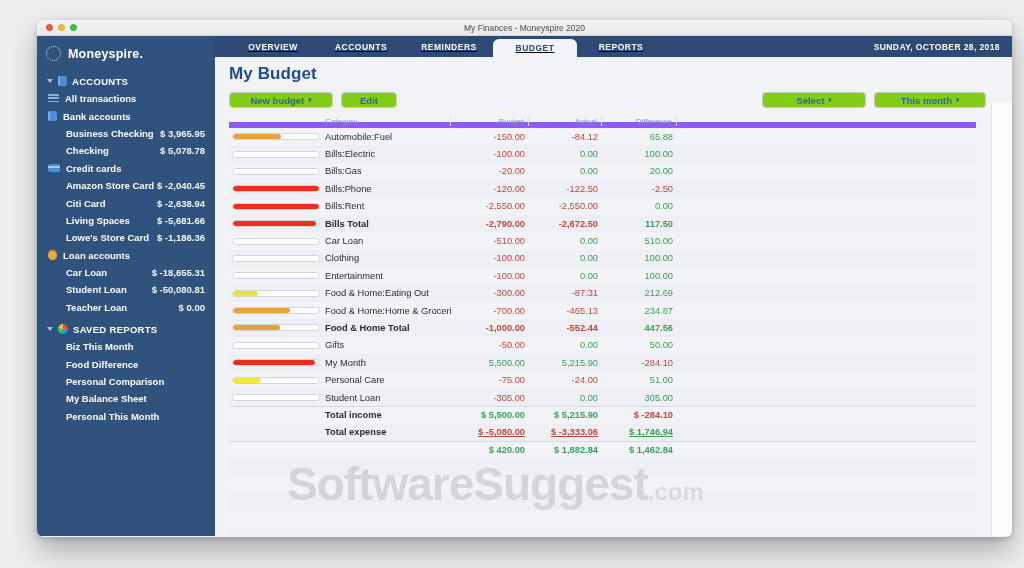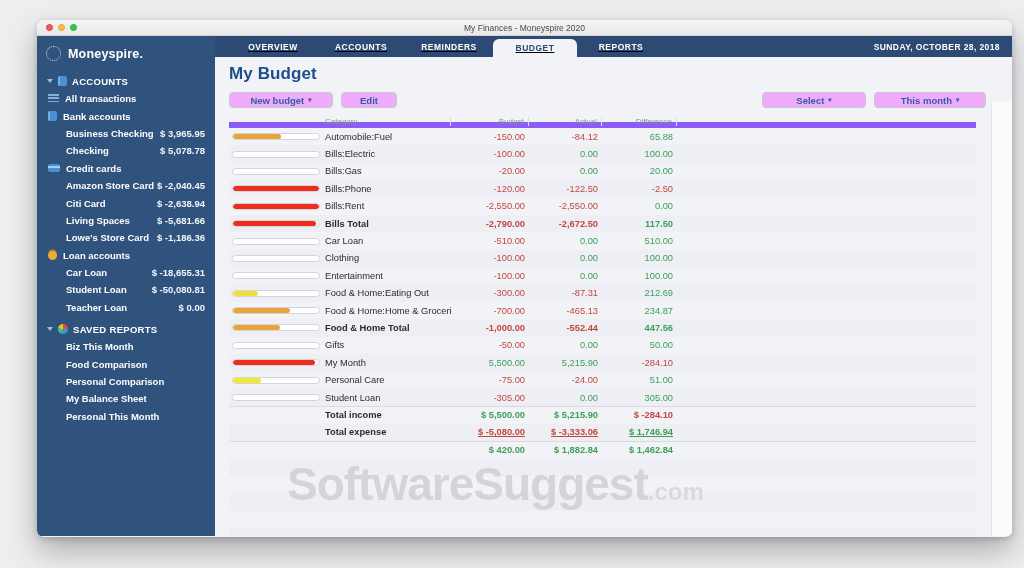--- a/index.html
+++ b/index.html
@@ -57,21 +57,21 @@
     color:#fff; font-size:8.5px; font-weight:bold; letter-spacing:.5px; cursor:default; }
   .tab.active { width:84px; background:#f2f3f7; color:#2c4a73; border-radius:6px 6px 0 0; margin-top:3px; }
   .nav-date { margin-left:auto; display:flex; align-items:center; padding-right:12px;
     color:#fff; font-size:8.5px; font-weight:bold; letter-spacing:.4px; }
 
   
   .content { position:relative; flex:1; background:#f2f3f7; padding:7px 0 0 14px; overflow:hidden; }
   .page-title { font-size:17px; font-weight:bold; color:#1d4d8b; letter-spacing:.1px; margin-bottom:8px; }
 
   .toolbar { display:flex; align-items:center; margin-bottom:9px; padding-right:26px; }
-  .btn { height:16px; background:#f0abfc; border:1px solid #c7c8cc; border-radius:4px;
+  .btn { height:16px; background:#84cc16; border:1px solid #c7c8cc; border-radius:4px;
     color:#33619f; font-size:9.5px; font-weight:bold; display:inline-flex; align-items:center;
     justify-content:center; gap:4px; cursor:default; }
   .btn .caret { font-size:6.5px; line-height:1; position:relative; top:0.5px; }
   .btn-new { width:104px; margin-right:8px; }
   .btn-edit { width:56px; }
   .btn-select { width:104px; margin-right:8px; margin-left:auto; }
   .btn-month { width:112px; }
 
   .table { width:calc(100% - 36px); }
   .thead, .trow { display:grid; grid-template-columns:96px 126px 78px 73px 75px 1fr; align-items:center; }
@@ -181,21 +181,21 @@
           </div>
           <div class="sb-section-header">
             <span class="disclosure"></span>
             <span class="icon icon-pie"></span>
             <span>SAVED REPORTS</span>
           </div>
           <div class="sb-row">
             <span>Biz This Month</span>
           </div>
           <div class="sb-row">
-            <span>Food Comparison</span>
+            <span>Food Difference</span>
           </div>
           <div class="sb-row">
             <span>Personal Comparison</span>
           </div>
           <div class="sb-row">
             <span>My Balance Sheet</span>
           </div>
           <div class="sb-row">
             <span>Personal This Month</span>
           </div>

